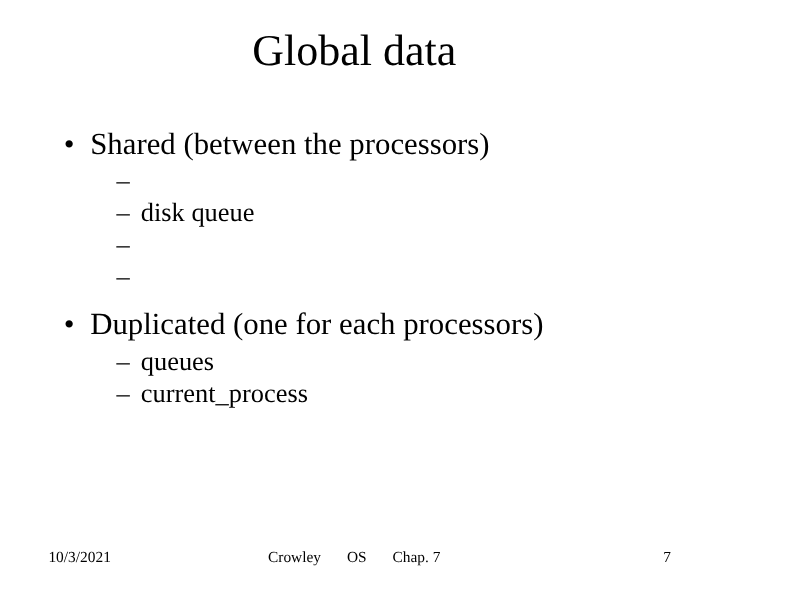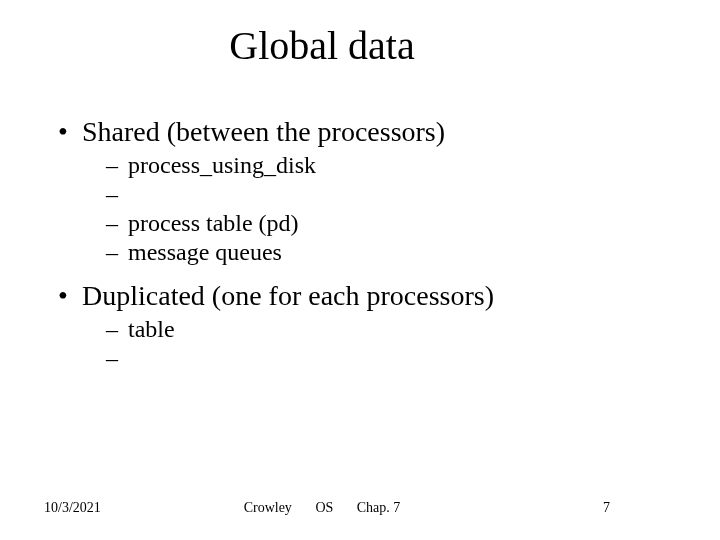--- a/index.html
+++ b/index.html
@@ -95,46 +95,45 @@
 
   <div class="content">
 
     <div class="level1">
       <span class="bullet1">•</span>
       <span>Shared (between the processors)</span>
     </div>
     <div class="sublist">
       <div class="level2">
         <span class="bullet2">–</span>
-        <span>process_using_disk</span>
+      </div>
+      <div class="level2">
+        <span class="bullet2">–</span>
+        <span>disk queue</span>
       </div>
       <div class="level2">
         <span class="bullet2">–</span>
       </div>
       <div class="level2">
         <span class="bullet2">–</span>
-        <span>process table (pd)</span>
-      </div>
-      <div class="level2">
-        <span class="bullet2">–</span>
-        <span>message queues</span>
       </div>
     </div>
 
     <div class="level1">
       <span class="bullet1">•</span>
       <span>Duplicated (one for each processors)</span>
     </div>
     <div class="sublist">
       <div class="level2">
         <span class="bullet2">–</span>
-        <span>table</span>
+        <span>queues</span>
       </div>
       <div class="level2">
         <span class="bullet2">–</span>
+        <span>current_process</span>
       </div>
     </div>
 
   </div>
 
   <div class="footer">
     <div class="date">10/3/2021</div>
     <div class="center">
       <span>Crowley</span>
       <span>OS</span>

